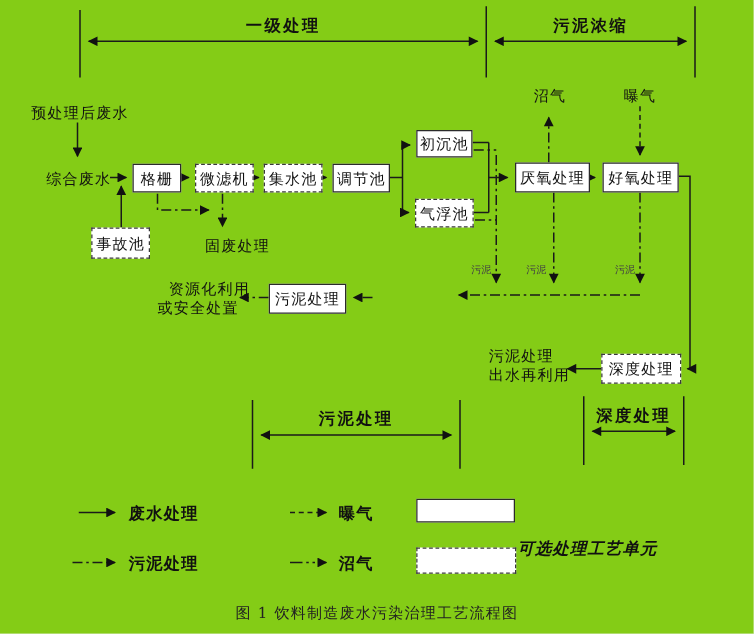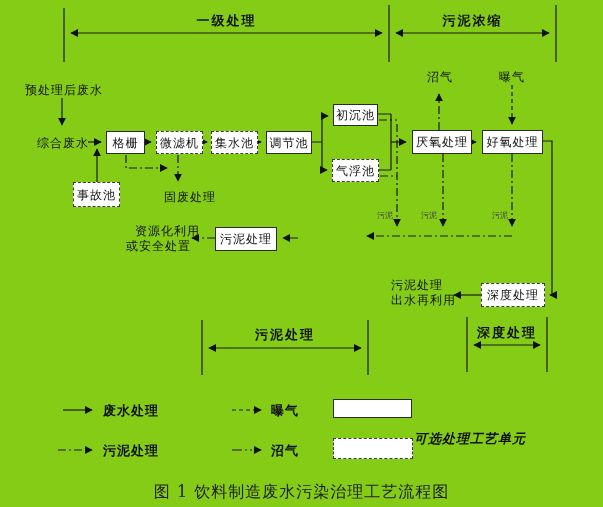--- a/index.html
+++ b/index.html
@@ -13,21 +13,21 @@
     font-size:12px;line-height:1;background:#ffffff;box-sizing:border-box;
     white-space:nowrap;letter-spacing:1px;
   }
   .solid{border:1.6px solid #2b2b2b;}
   .dashed{border:1.5px dashed #3a3a3a;}
   .lbl{position:absolute;font-size:12px;line-height:1.2;white-space:nowrap;letter-spacing:1px;}
   .small{font-size:8px;color:#444;letter-spacing:0;}
   .span-label{position:absolute;text-align:center;font-weight:bold;font-size:13px;letter-spacing:2px;}
   .caption{
     position:absolute;left:0;right:0;top:482px;text-align:center;
-    font-family:"DejaVu Serif",serif;font-size:16px;color:#222;letter-spacing:1px;
+    font-family:"DejaVu Serif",serif;font-size:12px;color:#222;letter-spacing:1px;
   }
   .legend-label{position:absolute;font-weight:bold;font-size:13px;letter-spacing:1px;white-space:nowrap;}
 </style>
 </head>
 <body>
 
 <div class="canvas">
 
   <svg class="wires" viewBox="0 0 603 507" xmlns="http://www.w3.org/2000/svg">
     <defs>

